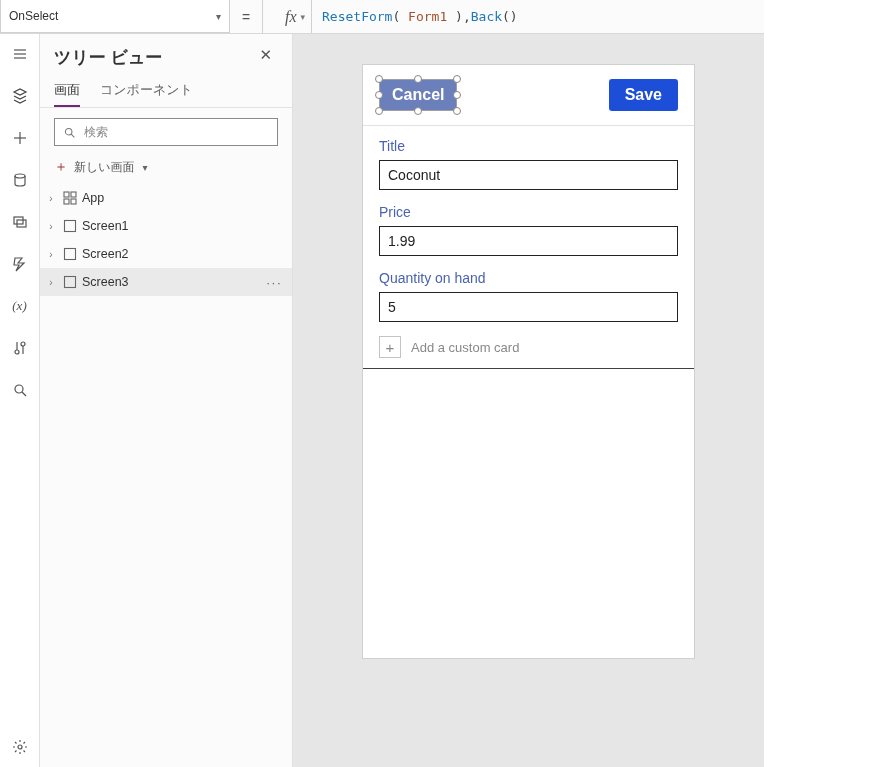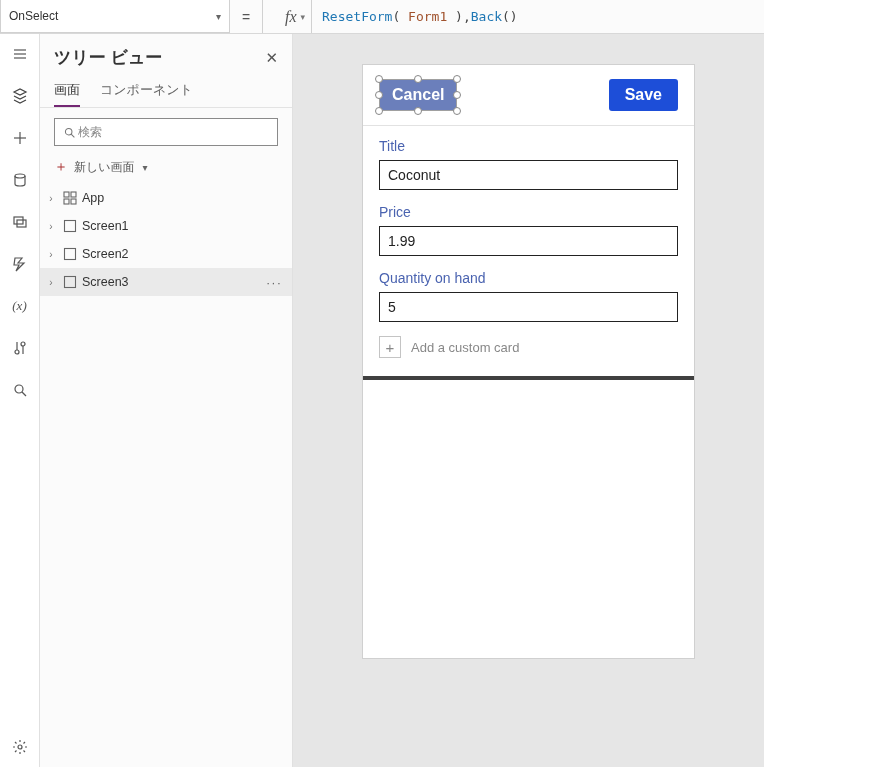--- a/index.html
+++ b/index.html
@@ -128,23 +128,22 @@
   
   .tree-panel {
     width: 253px;
     border-right: 1px solid #e0e0e0;
     background: #fbfbfb;
     display: flex;
     flex-direction: column;
   }
   .tree-header {
     display: flex;
-    align-items: center;
     justify-content: space-between;
-    padding: 12px 14px 6px 14px;
+    padding: 12px 20px 6px 14px;
   }
   .tree-title {
     font-size: 17px;
     font-weight: 600;
     color: #333;
   }
   .tree-close {
     font-size: 15px;
     color: #555;
     cursor: pointer;
@@ -167,21 +166,21 @@
     font-weight: 500;
   }
   .tree-search {
     margin: 10px 14px 8px 14px;
     height: 28px;
     border: 1px solid #8a8a8a;
     background: #fff;
     display: flex;
     align-items: center;
     padding: 0 8px;
-    gap: 0;
+    gap: 6px;
   }
   .tree-search svg {
     width: 13px; height: 13px; stroke: #777; fill: none; stroke-width: 1.3;
   }
   .tree-search input {
     border: none;
     outline: none;
     font-size: 12px;
     flex: 1;
     color: #333;
@@ -287,22 +286,22 @@
 
   .btn-save {
     background: #1d4ed8;
     color: #fff;
     font-size: 16px;
     padding: 7px 16px;
     border-radius: 3px;
     border: none;
   }
   .form-body {
-    padding: 12px 16px 18px 16px;
-    border-bottom: 4px solid #404040;
+    padding: 12px 16px 10px 16px;
+    border-bottom: 1px solid #404040;
   }
   .field {
     margin-bottom: 14px;
   }
   .field-label {
     color: #4a63b0;
     font-size: 14px;
     margin-bottom: 6px;
   }
   .field-input {

